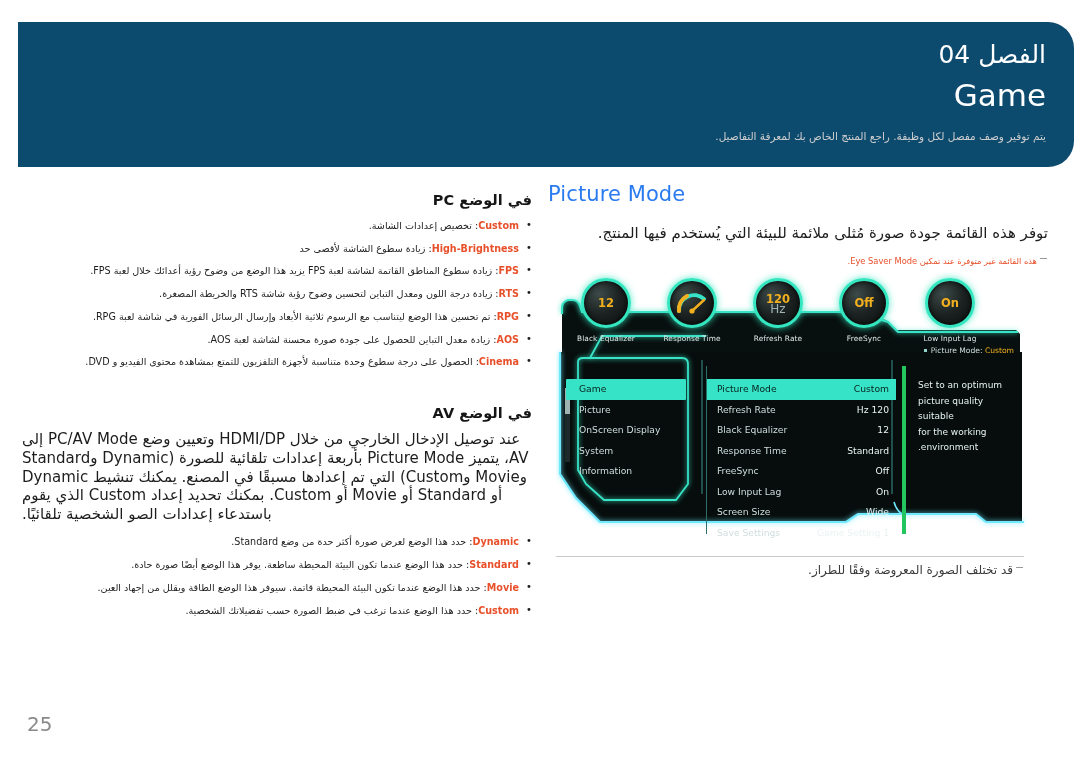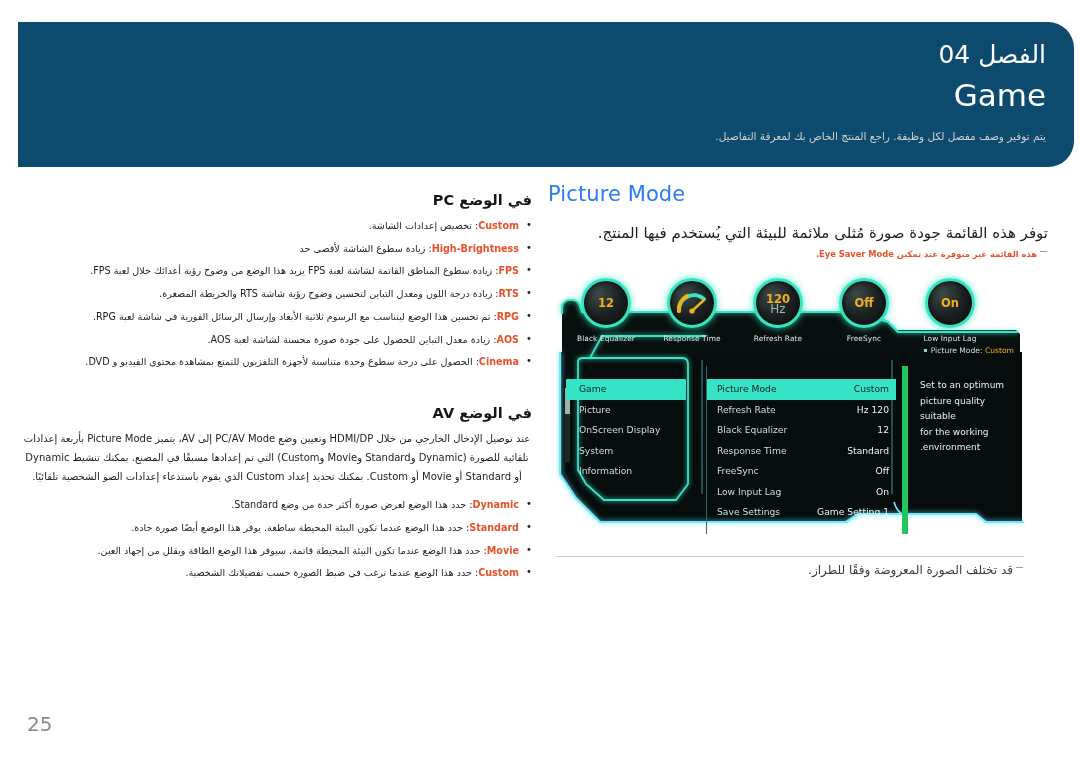--- a/index.html
+++ b/index.html
@@ -100,25 +100,25 @@
     content: "•";
     position: absolute;
     right: 0;
     top: -1px;
     font-size: 10px;
     color: #1d1d1d;
   }
   .kw { color: #e8502a; font-weight: 700; }
 
   .para {
-    font-size: 10px;
+    font-size: 15px;
     line-height: 18.6px;
     color: #1d1d1d;
     direction: rtl;
-    text-align: center;
+    text-align: left;
     margin-bottom: 10px;
   }
 
   
   .right-col {
     position: absolute;
     left: 548px;
     top: 180px;
     width: 500px;
   }
@@ -133,28 +133,27 @@
   }
   .pm-desc {
     margin-top: 17px;
     font-size: 15px;
     line-height: 17px;
     color: #1d1d1d;
     direction: rtl;
     text-align: right;
   }
   .pm-note {
-    margin-top: 5px;
+    margin-top: 12px;
     font-size: 8.3px;
     line-height: 14px;
     color: #e8502a;
     direction: rtl;
     position: relative;
     padding-right: 11px;
-    font-weight: bold;
   }
   .pm-note::before {
     content: "";
     position: absolute;
     right: 1px;
     top: 4px;
     width: 7px;
     height: 1px;
     background: #999;
   }
@@ -274,21 +273,21 @@
   .kv.active {
     background: #37e3c6;
     color: #07211f;
   }
   .kv .v { color: #e9f4f3; }
   .kv.active .v { color: #07211f; }
 
   .col-right {
     flex: 1;
     padding: 12px 8px 0 12px;
-    border-left: 6px solid #22c55e;
+    border-left: 4px solid #22c55e;
     margin-left: 6px;
   }
   .help-line {
     color: #e6f2f1;
     font-size: 9px;
     line-height: 15.5px;
     direction: ltr;
     text-align: left;
   }
 
@@ -497,20 +496,24 @@
             </div>
             <div class="kv">
               <span class="k">FreeSync</span>
               <span class="v">Off</span>
             </div>
             <div class="kv">
               <span class="k">Low Input Lag</span>
               <span class="v">On</span>
             </div>
             <div class="kv">
+              <span class="k">Screen Size</span>
+              <span class="v">Wide</span>
+            </div>
+            <div class="kv">
               <span class="k">Save Settings</span>
               <span class="v">Game Setting 1</span>
             </div>
           </div>
         <div class="col-right" id="osd-help">
             <div class="help-line">Set to an optimum</div>
             <div class="help-line">picture quality suitable</div>
             <div class="help-line">for the working</div>
             <div class="help-line">.environment</div>
           </div>

